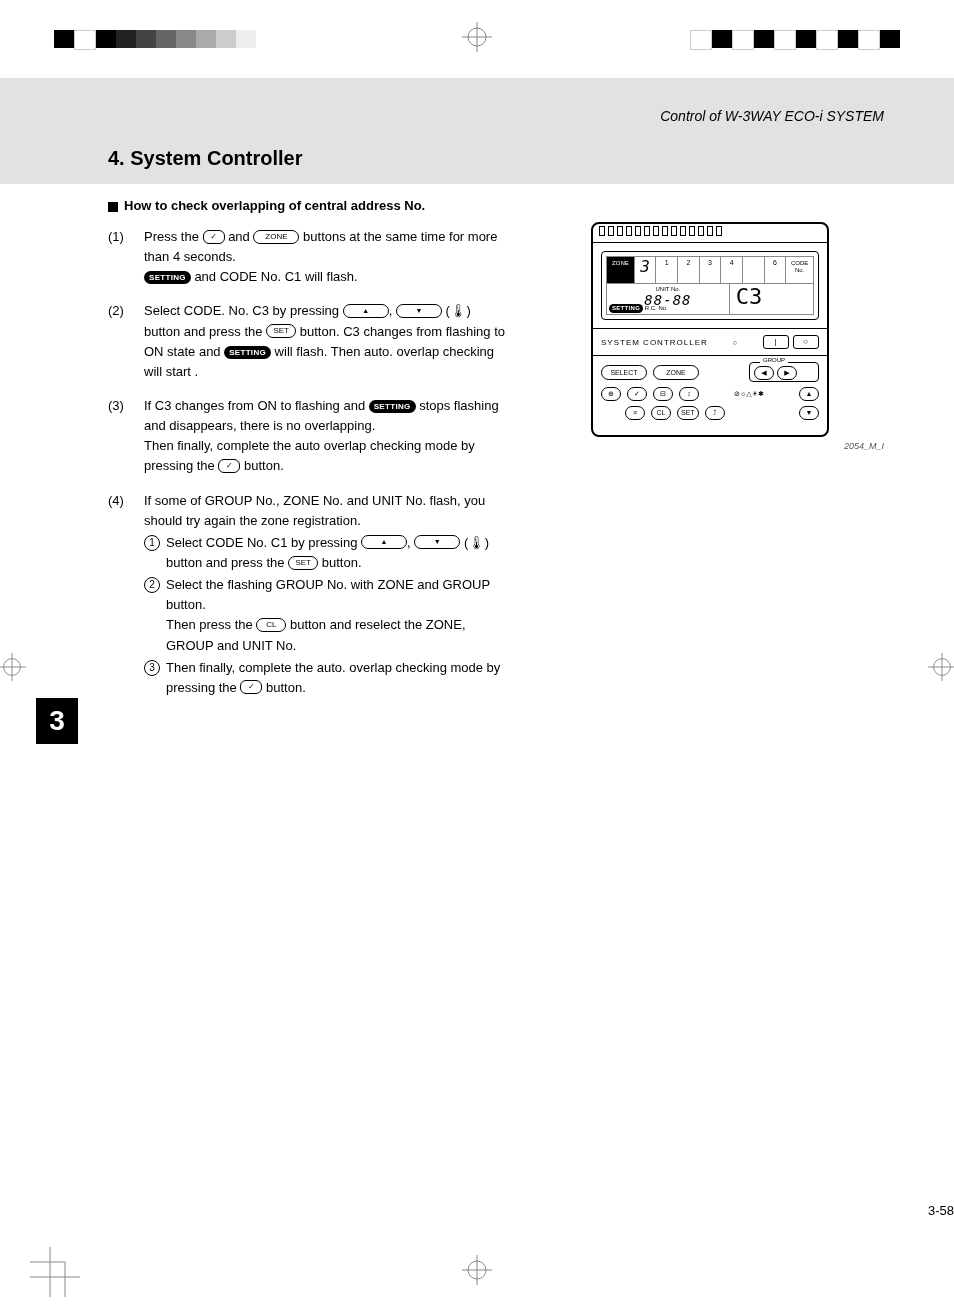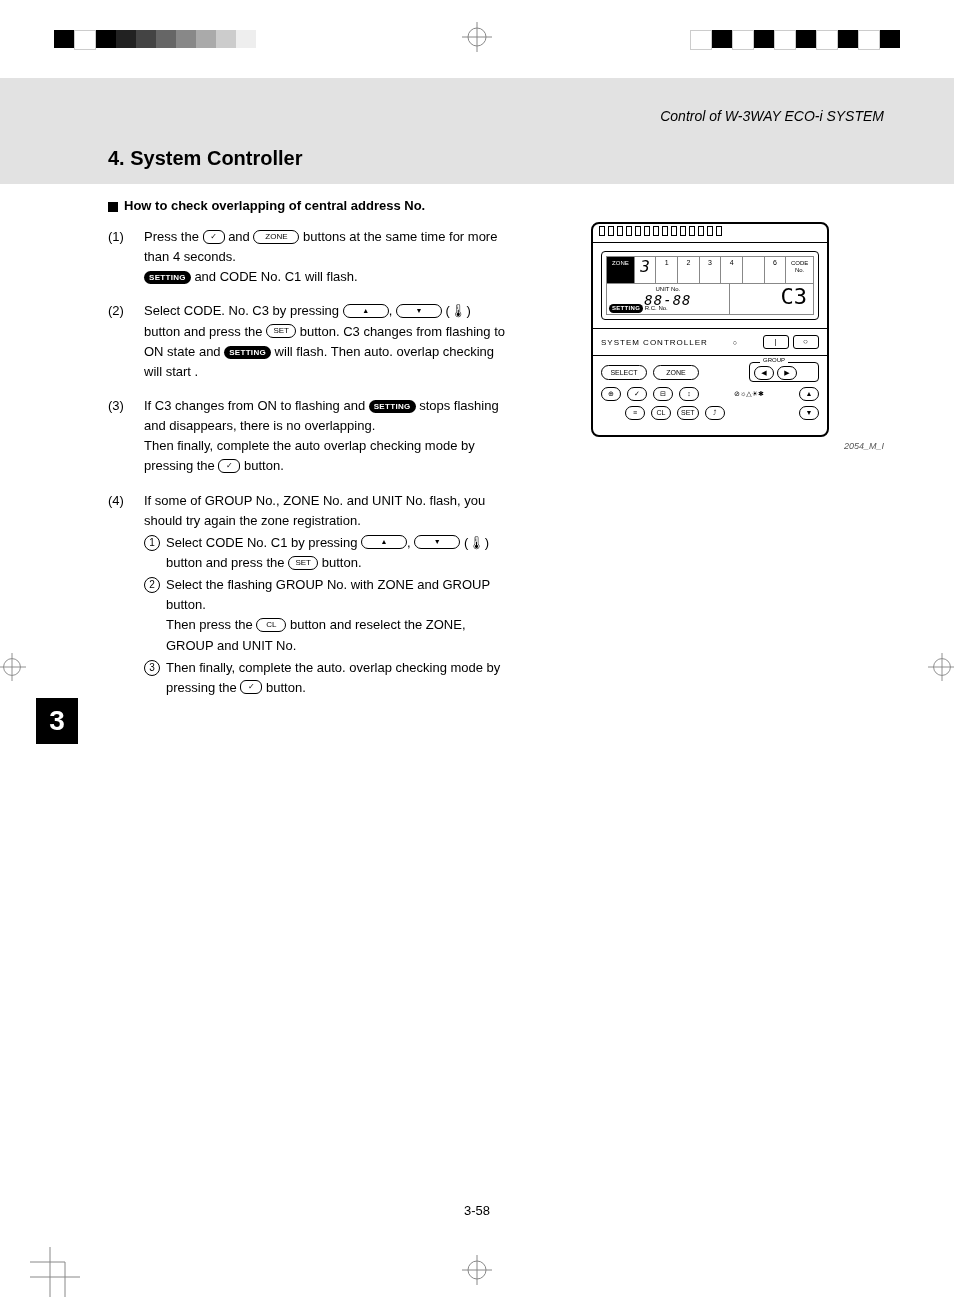--- a/index.html
+++ b/index.html
@@ -138,21 +138,21 @@
     color: #fff;
     font-size: 28px;
     font-weight: bold;
     text-align: center;
     line-height: 46px;
   }
   .page-num {
     position: absolute;
     bottom: 18px;
     left: 0; right: 0;
-    text-align: center;
+    text-align: right;
     font-size: 13px;
   }
   
   .controller {
     border: 2px solid #000;
     border-radius: 8px;
     width: 234px;
     margin: 0 auto;
     background: #fff;
   }
@@ -198,21 +198,20 @@
   }
   .disp-row2 .left-seg {
     flex: 1.6;
     border-right: 1px solid #888;
     font-size: 6px;
     padding: 2px 4px;
     position: relative;
   }
   .disp-row2 .right-seg {
     flex: 1;
-    text-align: right;
     padding: 2px 6px;
     position: relative;
   }
   .seg-88 { font-family: monospace; font-size: 14px; font-style: italic; letter-spacing: 1px; }
   .seg-c3 { font-family: monospace; font-size: 22px; line-height: 22px; }
   .ctrl-label-row {
     font-size: 8px;
     font-weight: normal;
     letter-spacing: 1px;
     padding: 4px 8px;

